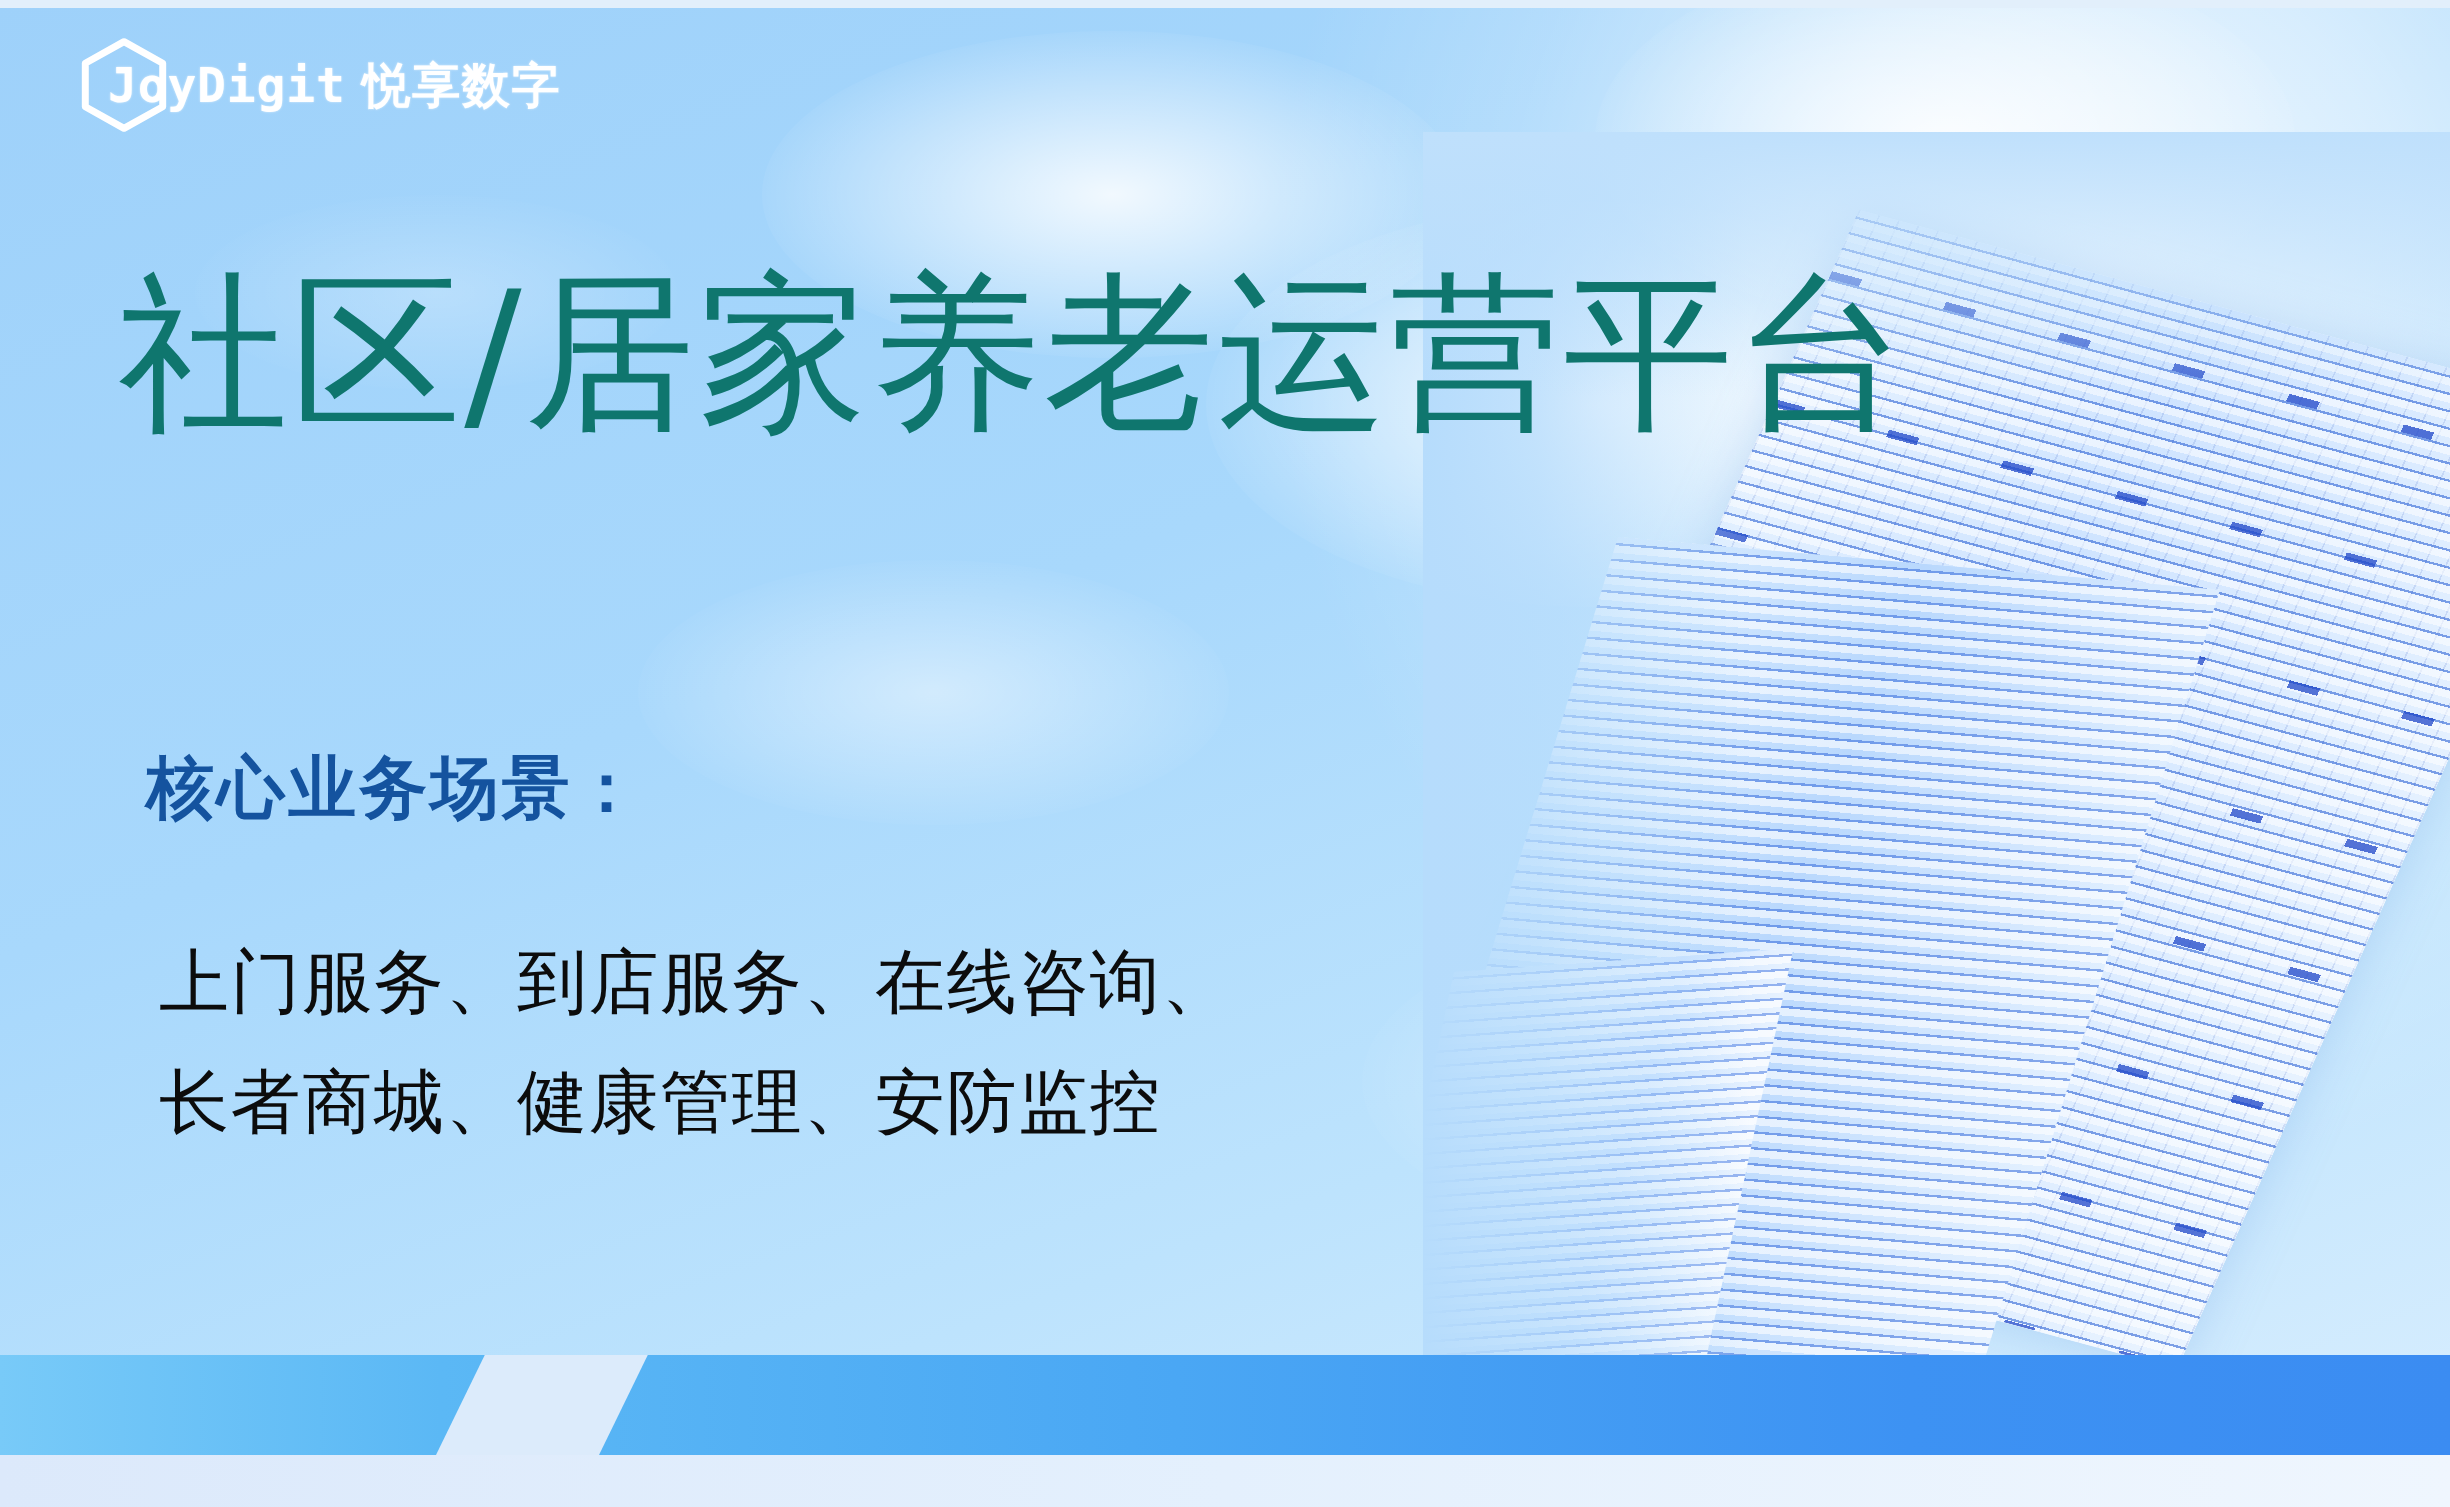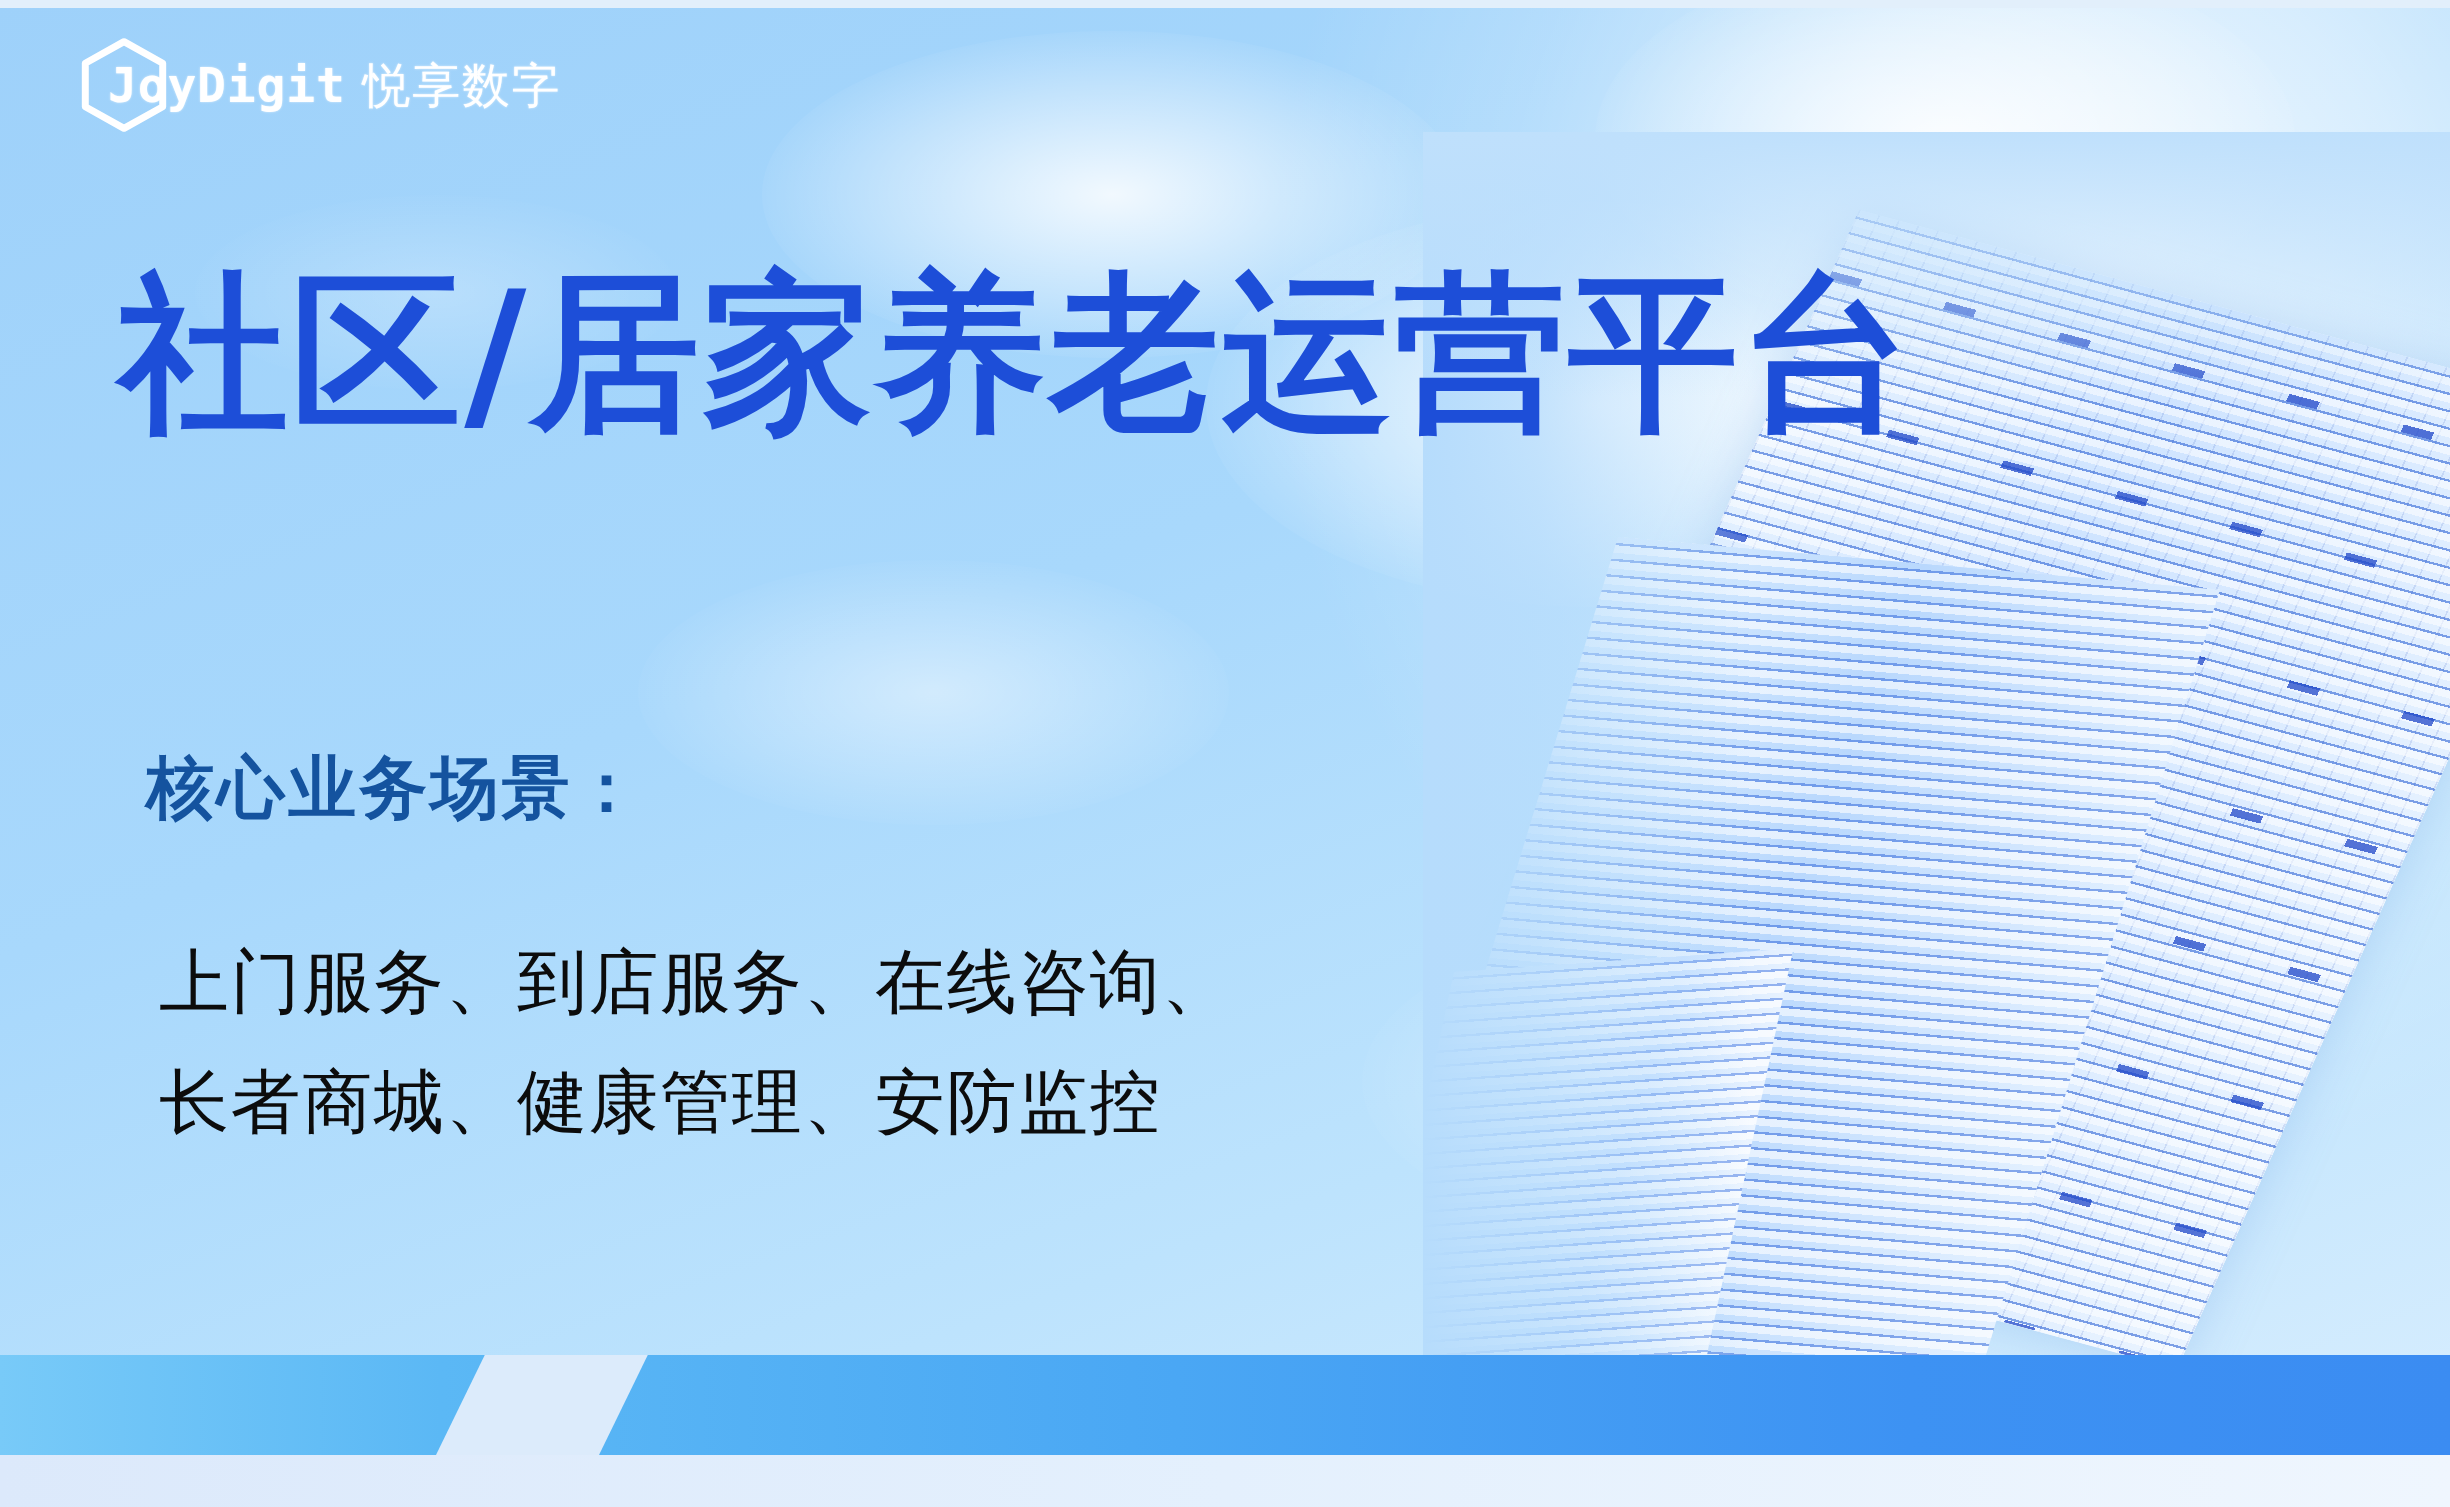--- a/index.html
+++ b/index.html
@@ -180,35 +180,35 @@
     font-family: "DejaVu Sans Mono", "Liberation Mono", monospace;
     font-weight: bold;
     font-size: 48px;
     letter-spacing: 0.8px;
     color: #ffffff;
     line-height: 1;
     text-shadow: 0 0 2.3px rgba(255,255,255,.7);
   }
   .logo-cn {
     font-size: 48px;
-    font-weight: normal;
+    font-weight: bold;
     color: #ffffff;
     line-height: 1;
     letter-spacing: 1.6px;
     text-shadow: 0 0 2.3px rgba(255,255,255,.7);
   }
 
   
   .headline {
     position: absolute;
     left: 118px;
     top: 268px;
     font-size: 170px;
-    font-weight: bold;
-    color: #1d4ed8;
+    font-weight: normal;
+    color: #0f766e;
     letter-spacing: 3.1px;
     line-height: 1;
     white-space: nowrap;
   }
 
   
   .sub-title {
     position: absolute;
     left: 146px;
     top: 754px;

